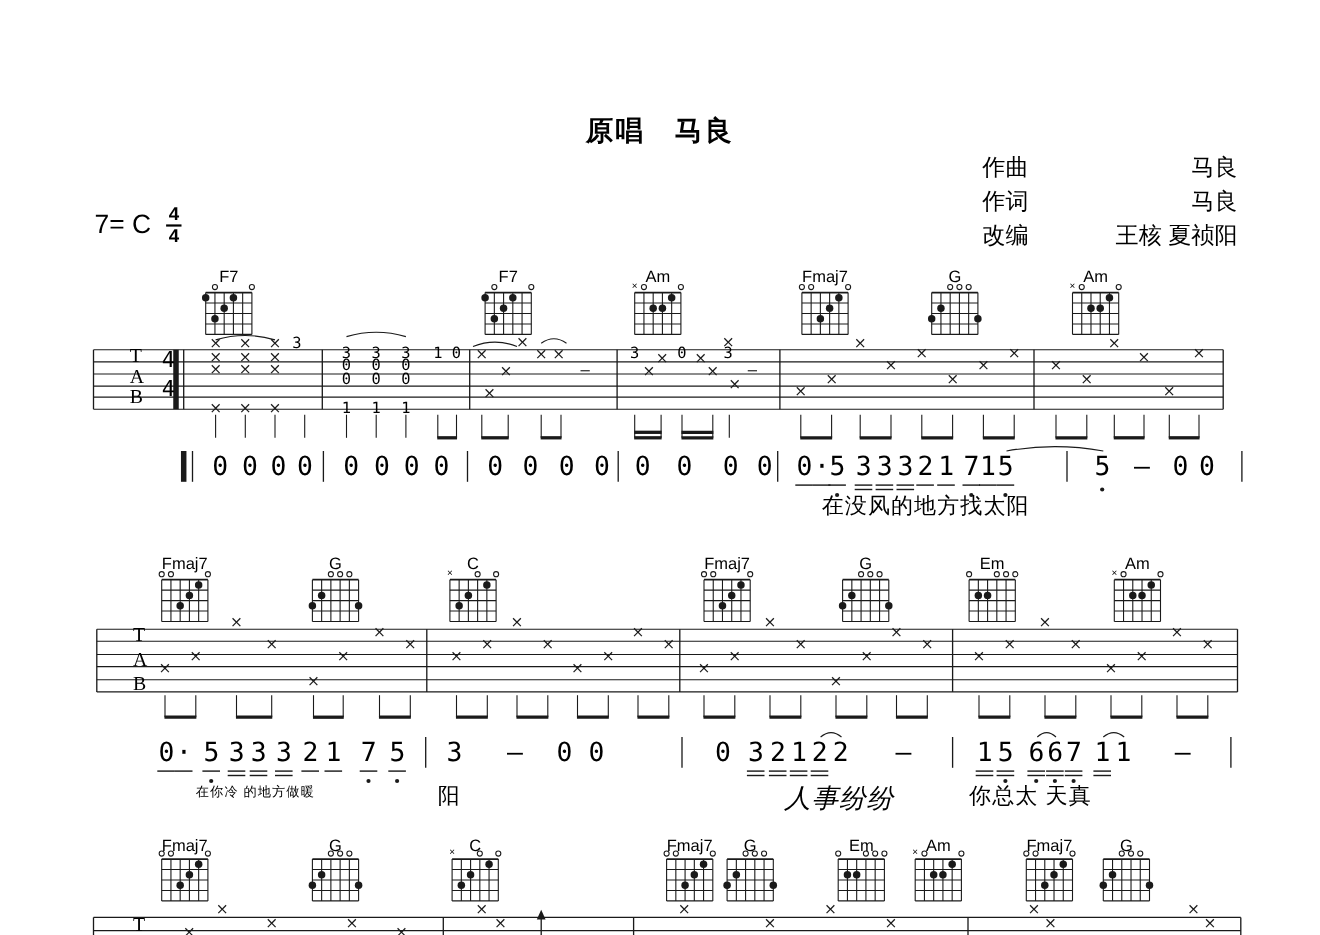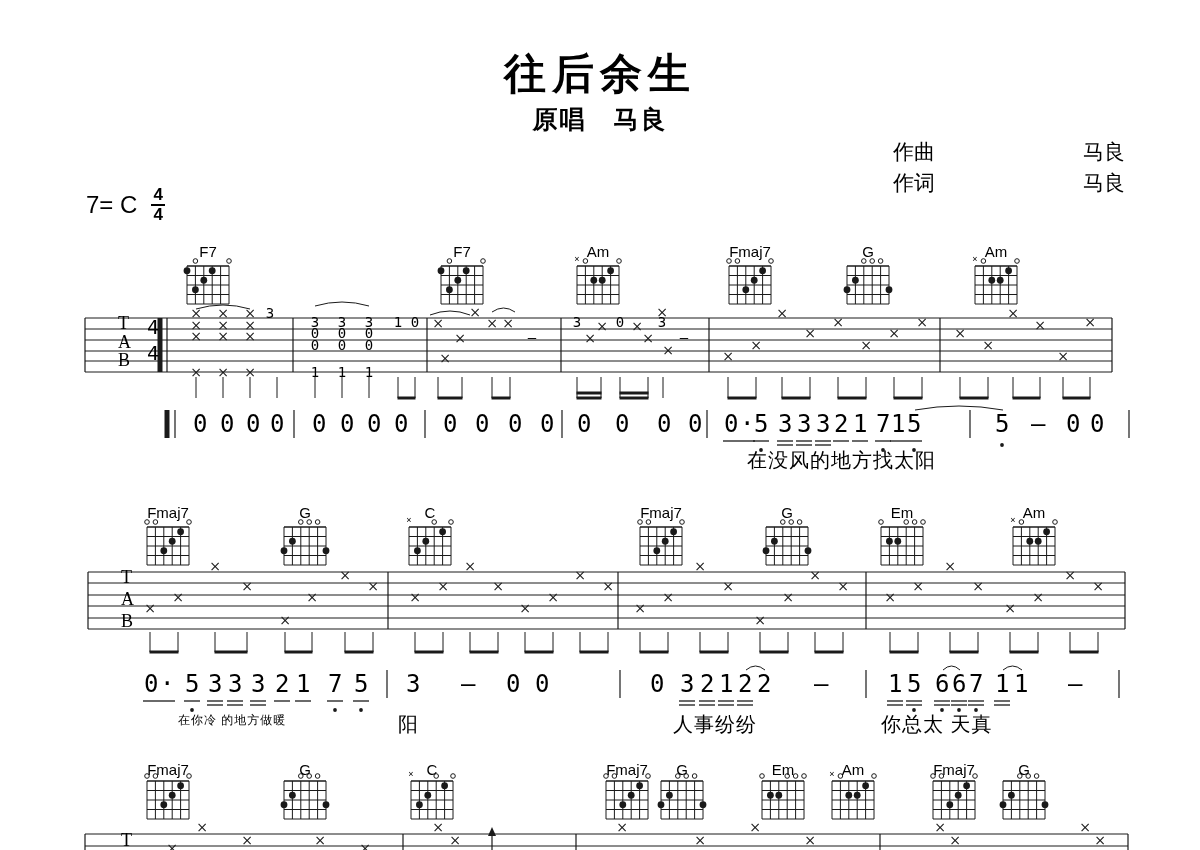--- a/index.html
+++ b/index.html
@@ -23,31 +23,34 @@
   .staff-letter{font-family:"Liberation Serif",serif;font-size:18px;}
   .time-num{font-size:20px;font-family:"DejaVu Sans Mono",monospace;}
   .jp{font-size:24px;font-family:"DejaVu Sans Mono",monospace;}
   .lyric{font-size:20px;letter-spacing:1px;}
   svg{position:absolute;left:0;top:0;}
 </style>
 </head>
 <body>
 
 <div class="sheet">
-  <div id="title" class="abs ctr">往后余生</div>
   <div id="subtitle" class="abs ctr">原唱　马良</div>
 
   <div id="credits">
     <div class="credit-row">
       <span>作曲</span>
       <span>马良</span>
     </div>
     <div class="credit-row">
       <span>作词</span>
       <span>马良</span>
+    </div>
+    <div class="credit-row">
+      <span>改编</span>
+      <span>王核 夏祯阳</span>
     </div>
   </div>
 
   <div id="keysig">
     <span>7= C</span>
     <span class="frac">
       <span class="num">4</span>
       <span class="den">4</span>
     </span>
   </div>
@@ -801,21 +804,21 @@
       <div class="abs jp" style="left: 888px; top: 672px; font-size: 24px;">1</div>
       <div class="abs jp" style="left: 907px; top: 672px; font-size: 24px;">5</div>
       <div class="abs jp" style="left: 935px; top: 672px; font-size: 24px;">6</div>
       <div class="abs jp" style="left: 952px; top: 672px; font-size: 24px;">6</div>
       <div class="abs jp" style="left: 969px; top: 672px; font-size: 24px;">7</div>
       <div class="abs jp" style="left: 995px; top: 672px; font-size: 24px;">1</div>
       <div class="abs jp" style="left: 1014px; top: 672px; font-size: 24px;">1</div>
       <div class="abs jp" style="left: 1068px; top: 672px; font-size: 24px;">—</div>
       <div class="abs lyric" style="left: 178px; top: 714px; font-size: 12px;">在你冷 的地方做暖</div>
       <div class="abs lyric" style="left: 398px; top: 714px; font-size: 20px;">阳</div>
-      <div class="abs lyric" style="left: 673px; top: 714px; font-size: 20px;">人事纷纷</div>
+      <div class="abs lyric" style="left: 713px; top: 714px; font-size: 24px; font-style: italic;">人事纷纷</div>
       <div class="abs lyric" style="left: 881px; top: 714px; font-size: 20px;">你总太 天真</div>
       <div class="abs chord-label ctr" style="left: 168px; top: 762px; font-size: 15px;">Fmaj7</div>
       <div class="abs chord-label ctr" style="left: 305px; top: 762px; font-size: 15px;">G</div>
       <div class="abs chord-label ctr" style="left: 432px; top: 762px; font-size: 15px;">C</div>
       <div class="abs cc" style="left: 411px; top: 775px; font-size: 9px;">×</div>
       <div class="abs chord-label ctr" style="left: 627px; top: 762px; font-size: 15px;">Fmaj7</div>
       <div class="abs chord-label ctr" style="left: 682px; top: 762px; font-size: 15px;">G</div>
       <div class="abs chord-label ctr" style="left: 783px; top: 762px; font-size: 15px;">Em</div>
       <div class="abs chord-label ctr" style="left: 853px; top: 762px; font-size: 15px;">Am</div>
       <div class="abs cc" style="left: 832px; top: 775px; font-size: 9px;">×</div>

